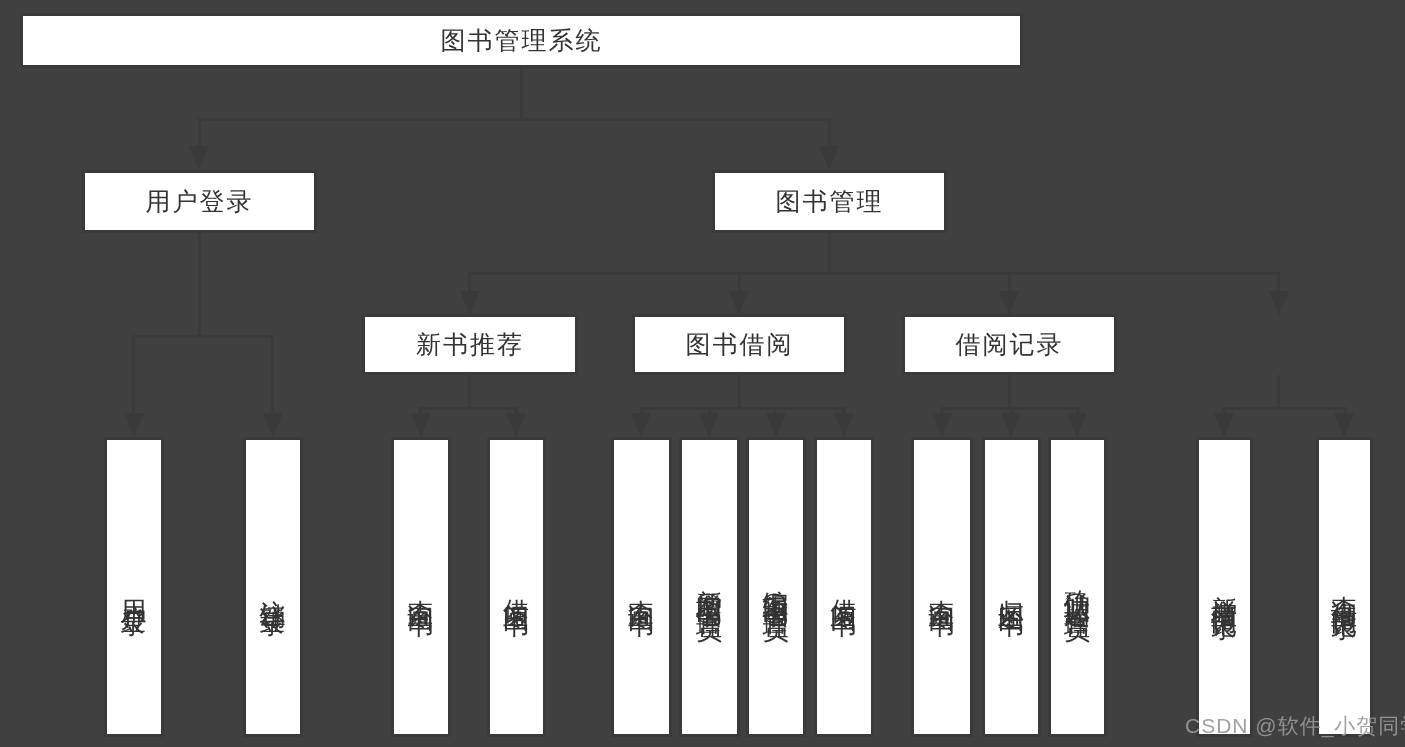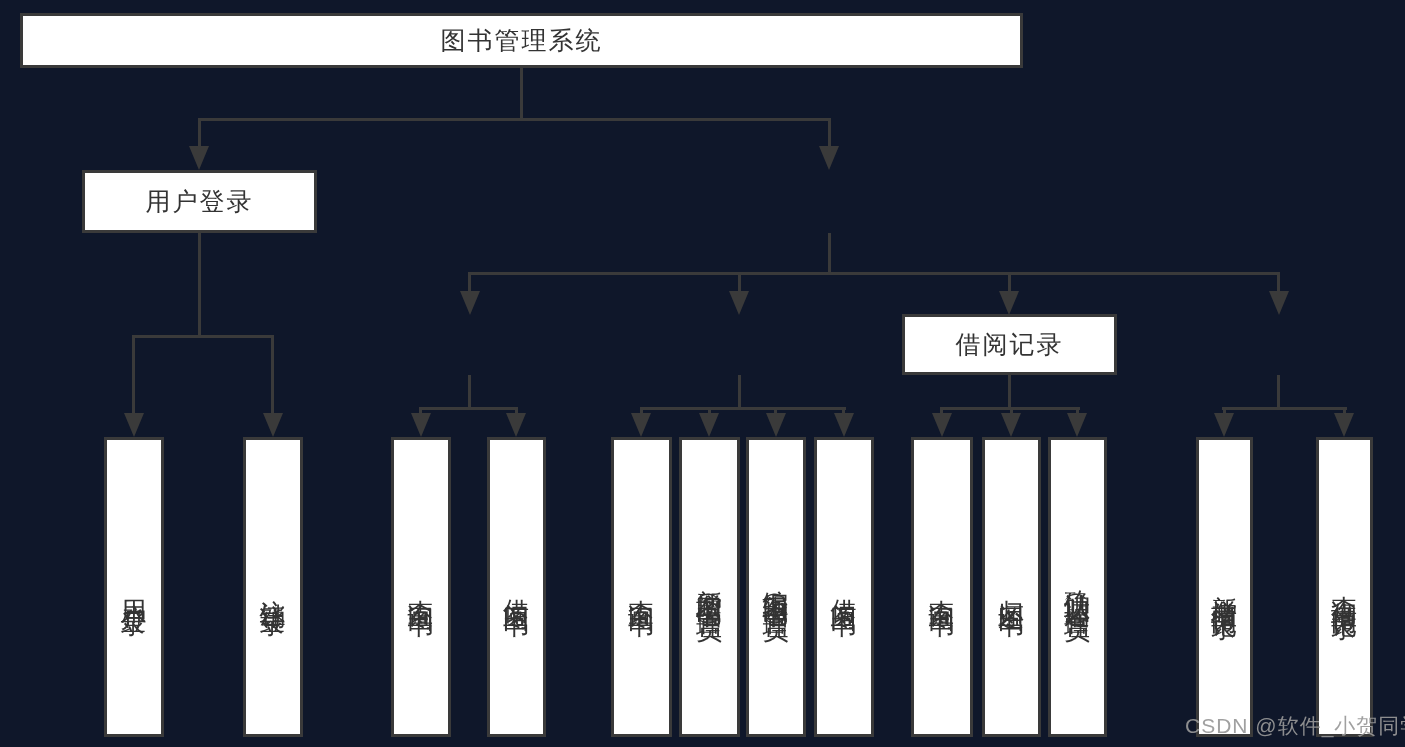--- a/index.html
+++ b/index.html
@@ -1,17 +1,17 @@
 <!DOCTYPE html>
 <html><head>
 <meta charset="utf-8">
 <style>
   html,body{margin:0;padding:0;background:#fff;}
   .stage{
-    position:relative;width:1405px;height:747px;background:#0f172a;
+    position:relative;width:1405px;height:747px;background:#404040;
     font-family:"Liberation Sans","DejaVu Sans",sans-serif;color:#333333;
     overflow:hidden;
   }
   .node{
     position:absolute;box-sizing:border-box;border:3px solid #3a3a3a;background:#ffffff;
     display:flex;align-items:center;justify-content:center;text-align:center;
   }
   .node.h{font-size:25px;letter-spacing:2px;}
   .node.v{
     writing-mode:vertical-rl;text-orientation:mixed;
@@ -38,39 +38,42 @@
   <div class="node h" style="left:20px;top:13px;width:1003px;height:55px">图书管理系统</div>
 
   <div class="vl" style="left:520px;top:68px;height:50px"></div>
   <div class="hl" style="left:198px;top:118px;width:633px"></div>
   <div class="vl" style="left:198px;top:118px;height:30px"></div>
   <div class="arr" style="left:189px;top:146px"></div>
   <div class="vl" style="left:828px;top:118px;height:30px"></div>
   <div class="arr" style="left:819px;top:146px"></div>
 
   <div class="node h" style="left:82px;top:170px;width:235px;height:63px">用户登录</div>
+  <div class="node h" style="left:712px;top:170px;width:235px;height:63px">图书管理</div>
 
   <div class="vl" style="left:198px;top:233px;height:102px"></div>
   <div class="hl" style="left:132px;top:335px;width:142px"></div>
   <div class="vl" style="left:132px;top:335px;height:80px"></div>
   <div class="arr" style="left:124px;top:413px"></div>
   <div class="vl" style="left:271px;top:335px;height:80px"></div>
   <div class="arr" style="left:263px;top:413px"></div>
 
   <div class="vl" style="left:828px;top:233px;height:41px"></div>
   <div class="hl" style="left:468px;top:272px;width:812px"></div>
   <div class="vl" style="left:468px;top:272px;height:23px"></div>
   <div class="arr" style="left:460px;top:291px"></div>
   <div class="vl" style="left:738px;top:272px;height:23px"></div>
   <div class="arr" style="left:729px;top:291px"></div>
   <div class="vl" style="left:1008px;top:272px;height:23px"></div>
   <div class="arr" style="left:999px;top:291px"></div>
   <div class="vl" style="left:1277px;top:272px;height:23px"></div>
   <div class="arr" style="left:1269px;top:291px"></div>
 
+  <div class="node h" style="left:362px;top:314px;width:216px;height:61px">新书推荐</div>
+  <div class="node h" style="left:632px;top:314px;width:215px;height:61px">图书借阅</div>
   <div class="node h" style="left:902px;top:314px;width:215px;height:61px">借阅记录</div>
 
   <div class="vl" style="left:468px;top:375px;height:32px"></div>
   <div class="hl" style="left:419px;top:407px;width:99px"></div>
   <div class="vl" style="left:419px;top:407px;height:8px"></div>
   <div class="arr" style="left:411px;top:413px"></div>
   <div class="vl" style="left:515px;top:407px;height:8px"></div>
   <div class="arr" style="left:506px;top:413px"></div>
 
   <div class="vl" style="left:738px;top:375px;height:32px"></div>

